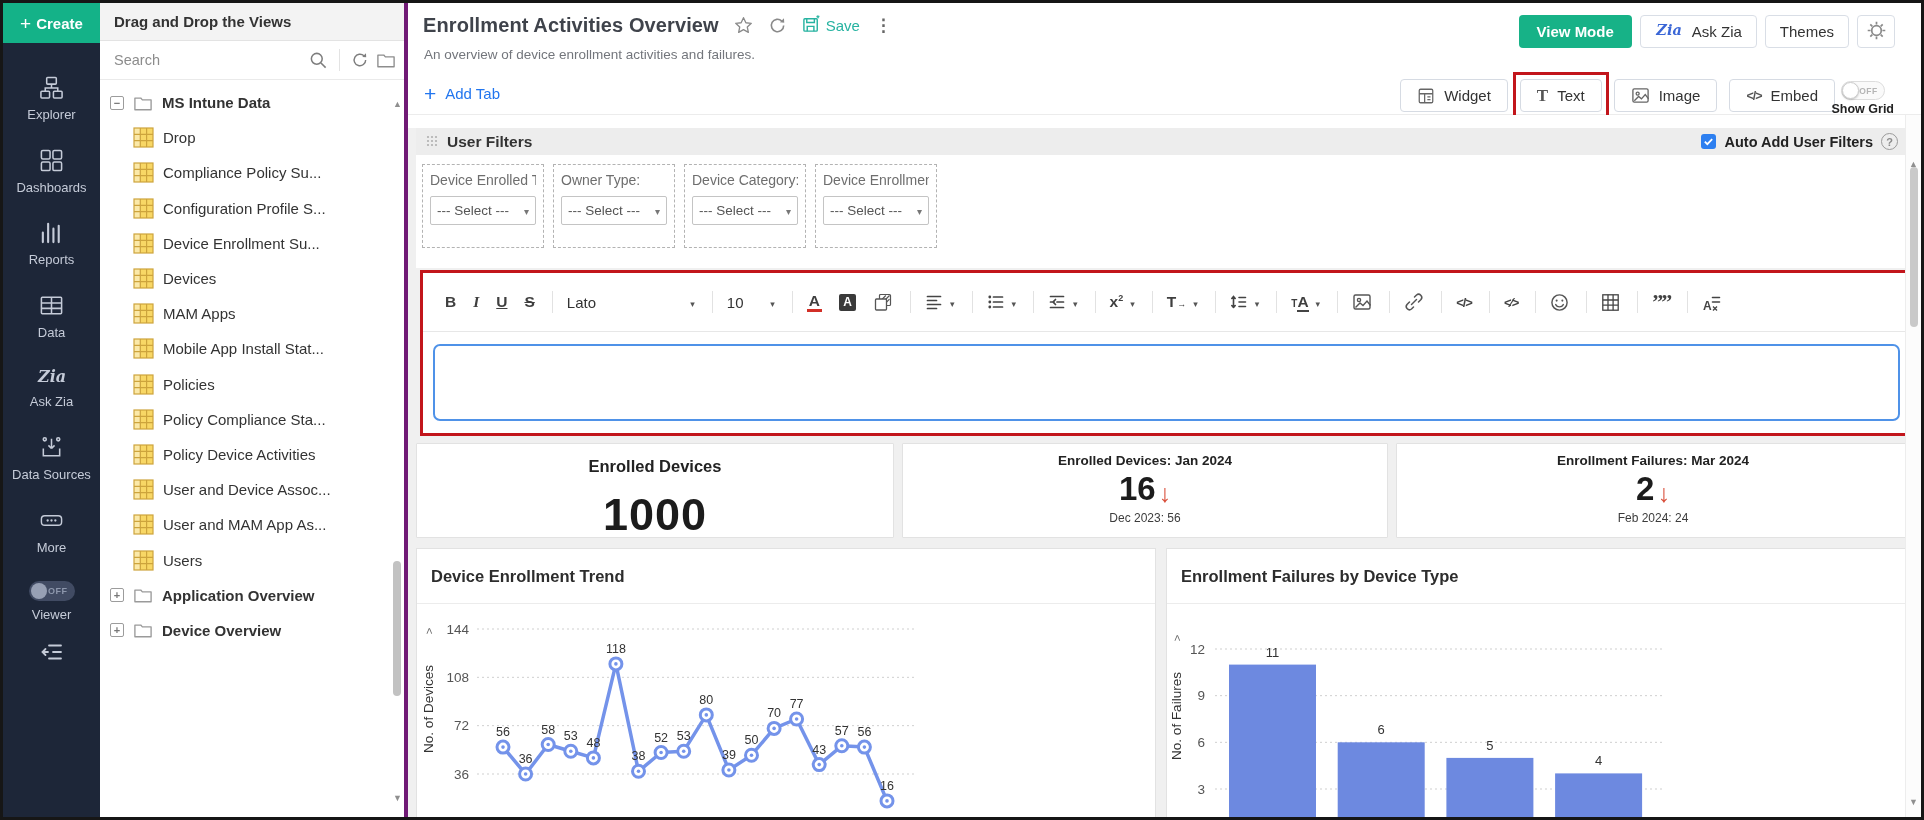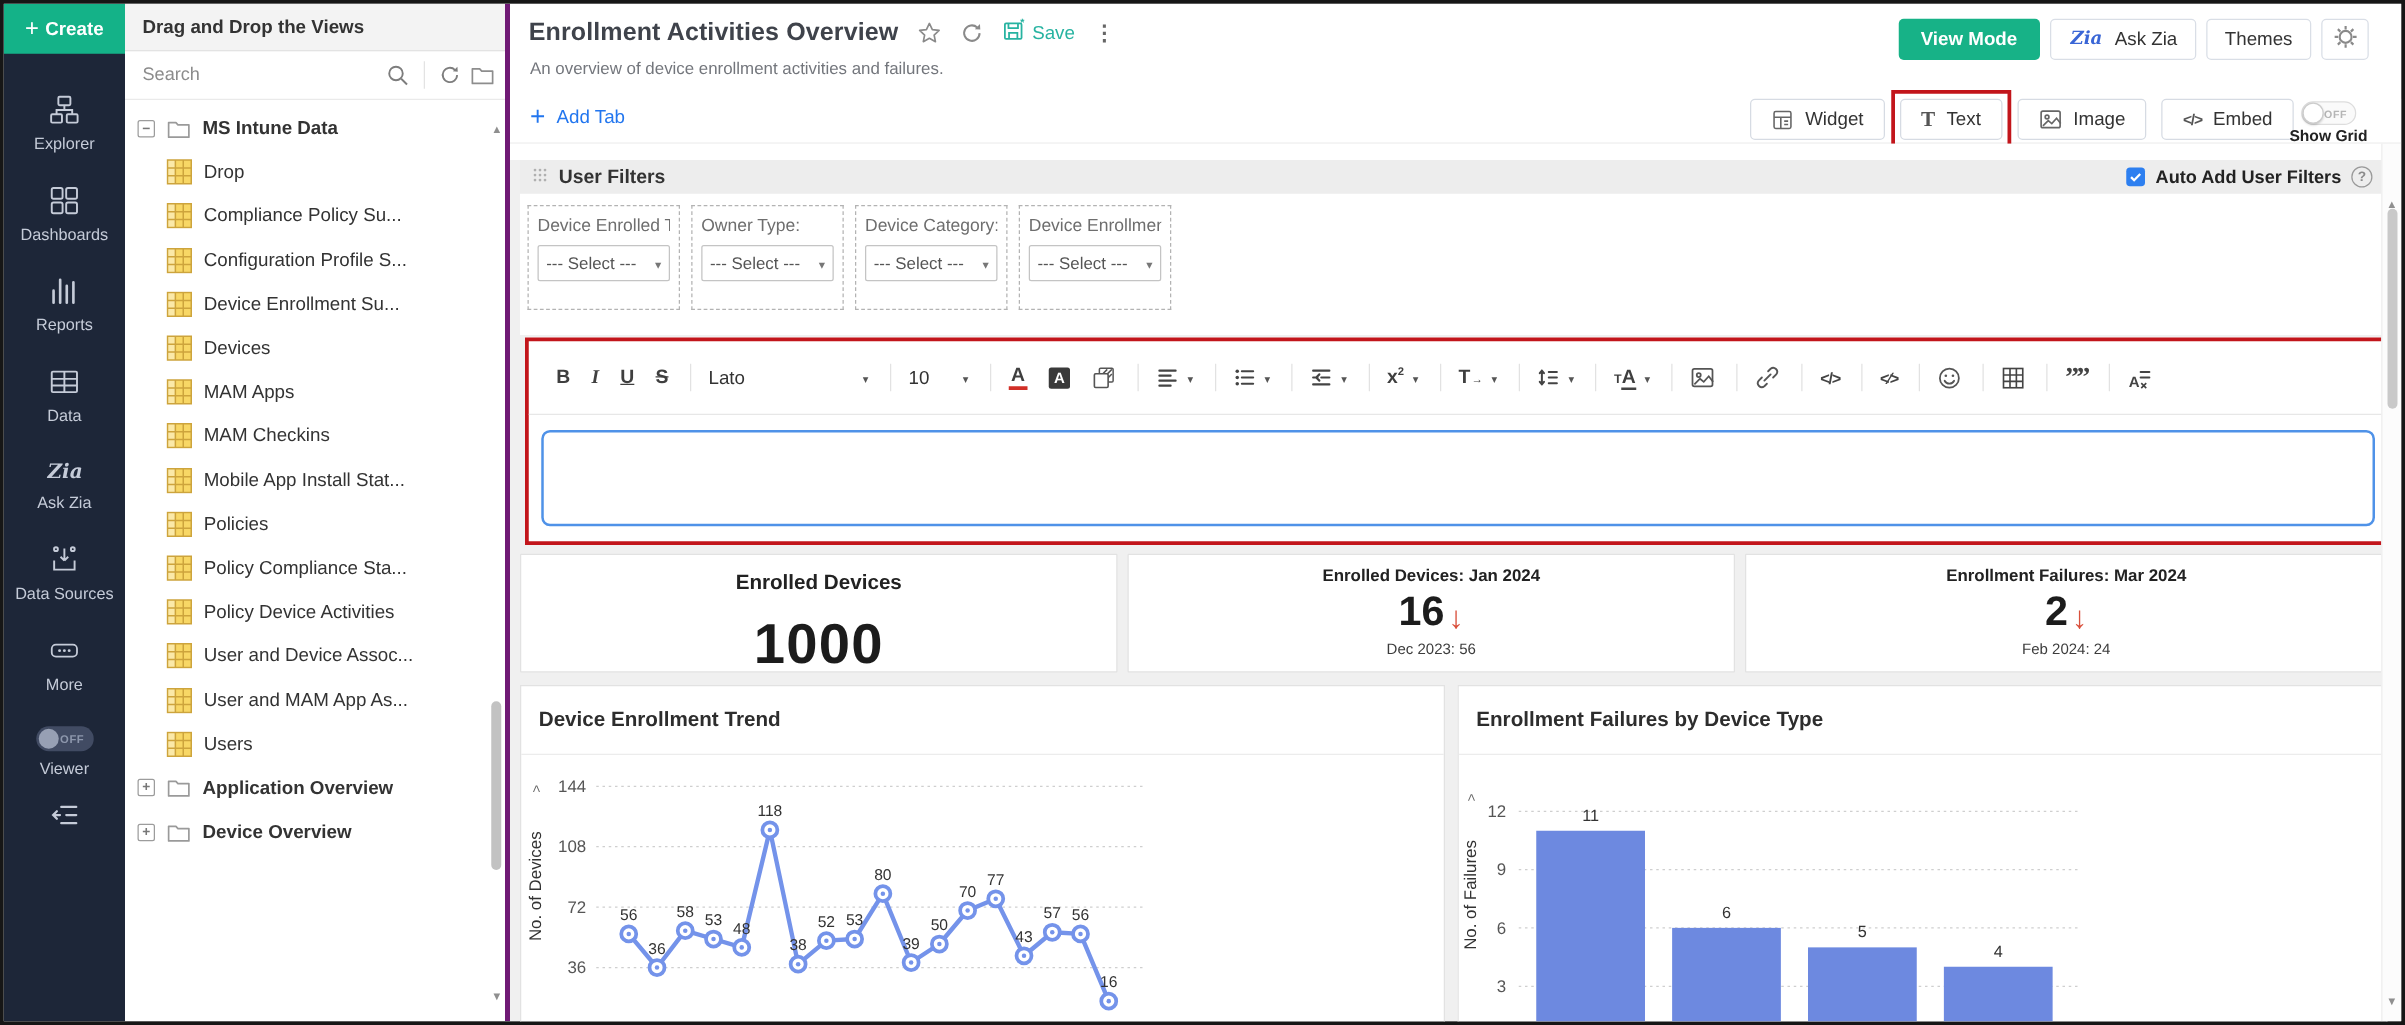--- a/index.html
+++ b/index.html
@@ -325,33 +325,20 @@
             <svg xmlns="http://www.w3.org/2000/svg" width="21" height="21" viewBox="0 0 21 21">
               <rect x="1" y="1" width="19" height="19" fill="#f8d765"></rect>
               <rect x="1" y="1" width="6.3" height="19" fill="#fbe9a8"></rect>
               <g stroke="#cda43c" stroke-width="1.2" fill="none">
                 <path d="M1 7.3h19M1 13.6h19M7.3 1v19M13.6 1v19"></path>
                 <rect x="1" y="1" width="19" height="19"></rect>
               </g>
             </svg>
           </span>
           <span>MAM Apps</span>
-        </div>
-        <div class="tree-row t-table">
-          <span style="display:flex">
-            <svg xmlns="http://www.w3.org/2000/svg" width="21" height="21" viewBox="0 0 21 21">
-              <rect x="1" y="1" width="19" height="19" fill="#f8d765"></rect>
-              <rect x="1" y="1" width="6.3" height="19" fill="#fbe9a8"></rect>
-              <g stroke="#cda43c" stroke-width="1.2" fill="none">
-                <path d="M1 7.3h19M1 13.6h19M7.3 1v19M13.6 1v19"></path>
-                <rect x="1" y="1" width="19" height="19"></rect>
-              </g>
-            </svg>
-          </span>
-          <span>MAM Checkins</span>
         </div>
         <div class="tree-row t-table">
           <span style="display:flex">
             <svg xmlns="http://www.w3.org/2000/svg" width="21" height="21" viewBox="0 0 21 21">
               <rect x="1" y="1" width="19" height="19" fill="#f8d765"></rect>
               <rect x="1" y="1" width="6.3" height="19" fill="#fbe9a8"></rect>
               <g stroke="#cda43c" stroke-width="1.2" fill="none">
                 <path d="M1 7.3h19M1 13.6h19M7.3 1v19M13.6 1v19"></path>
                 <rect x="1" y="1" width="19" height="19"></rect>
               </g>

